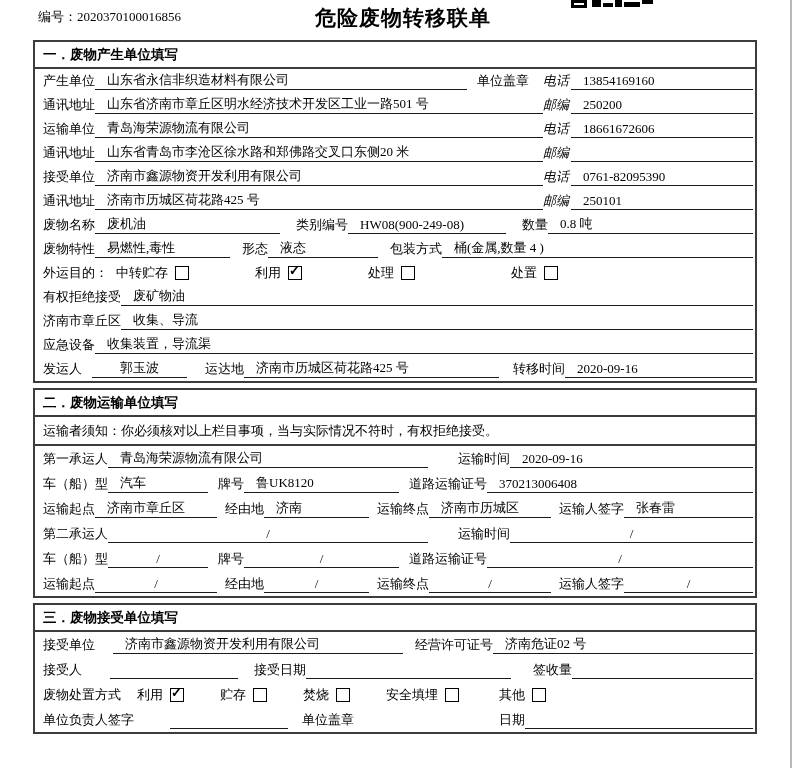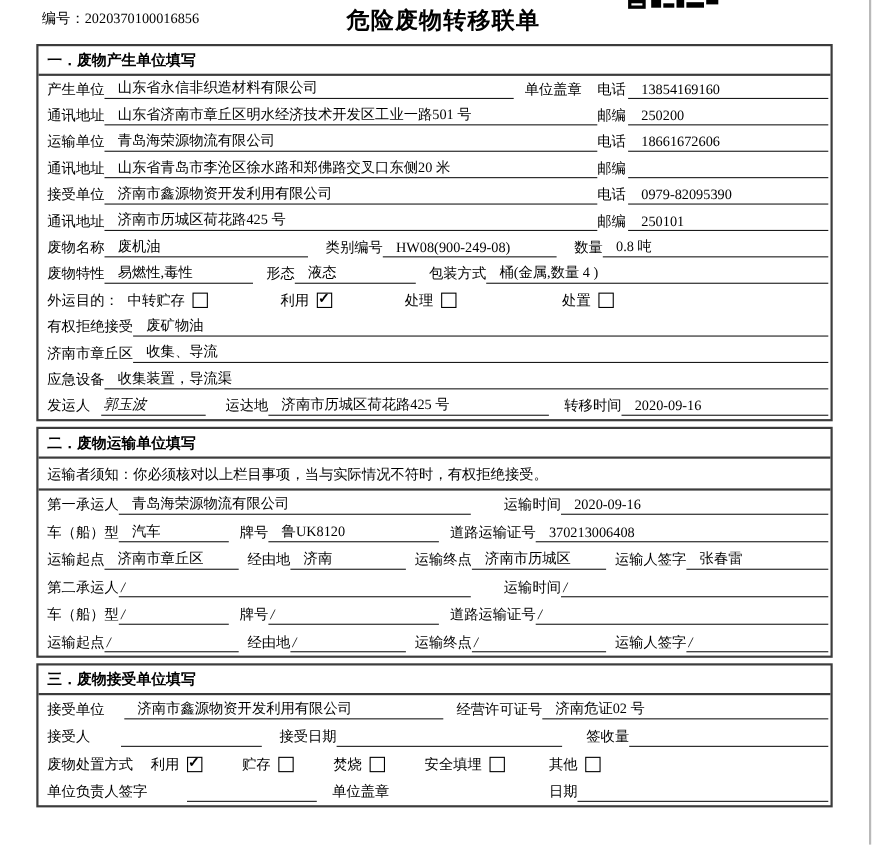--- a/index.html
+++ b/index.html
@@ -26,24 +26,24 @@
   .shead{font-family:"Liberation Sans","DejaVu Sans",sans-serif;font-weight:bold;font-size:13.5px;
     padding:4px 8px 3px 8px;border-bottom:2px solid #3c3c3c;}
   .notice{font-size:13px;padding:5px 8px 4px 8px;border-bottom:2px solid #3c3c3c;white-space:nowrap;}
   .row{display:flex;align-items:flex-end;height:24px;padding:0 2px 3px 8px;font-size:13px;
     white-space:nowrap;box-sizing:border-box;}
   .row.h25{height:25px;}
   .lbl{flex:none;}
   .u{border-bottom:1px solid #1a1a1a;padding:0 2px 0 12px;box-sizing:border-box;flex:none;
     overflow:hidden;}
   .u.grow{flex:1;}
-  .u.ctr{text-align:left;padding-left:2px;font-style:italic;}
+  .u.ctr{text-align:center;padding-left:2px;}
   .lcol{display:flex;flex:1;align-items:flex-end;}
   .rcol{display:flex;width:210px;flex:none;align-items:flex-end;}
-  .rcol .lbl{margin-right:2px;}
+  .rcol .lbl{margin-right:2px;font-style:italic;}
   .seal{margin:0 14px 0 10px;}
   .cb{width:12px;height:12px;border:1px solid #000;display:inline-block;margin-left:7px;
     position:relative;flex:none;margin-bottom:2px;background:#fff;}
   .cb[data-checked="true"]::before{content:"\2713";position:absolute;left:0;top:-3px;
     font-size:13px;font-weight:bold;line-height:13px;}
   .opt{display:flex;align-items:flex-end;}
 </style>
 </head>
 <body>
 
@@ -114,21 +114,21 @@
         </div>
       </div>
 
       <div class="row">
         <div class="lcol">
           <span class="lbl">接受单位</span>
           <span class="u grow">济南市鑫源物资开发利用有限公司</span>
         </div>
         <div class="rcol">
           <span class="lbl">电话</span>
-          <span class="u grow">0979-82095390</span>
+          <span class="u grow">0761-82095390</span>
         </div>
       </div>
 
       <div class="row">
         <div class="lcol">
           <span class="lbl">通讯地址</span>
           <span class="u grow">济南市历城区荷花路425 号</span>
         </div>
         <div class="rcol">
           <span class="lbl">邮编</span>

